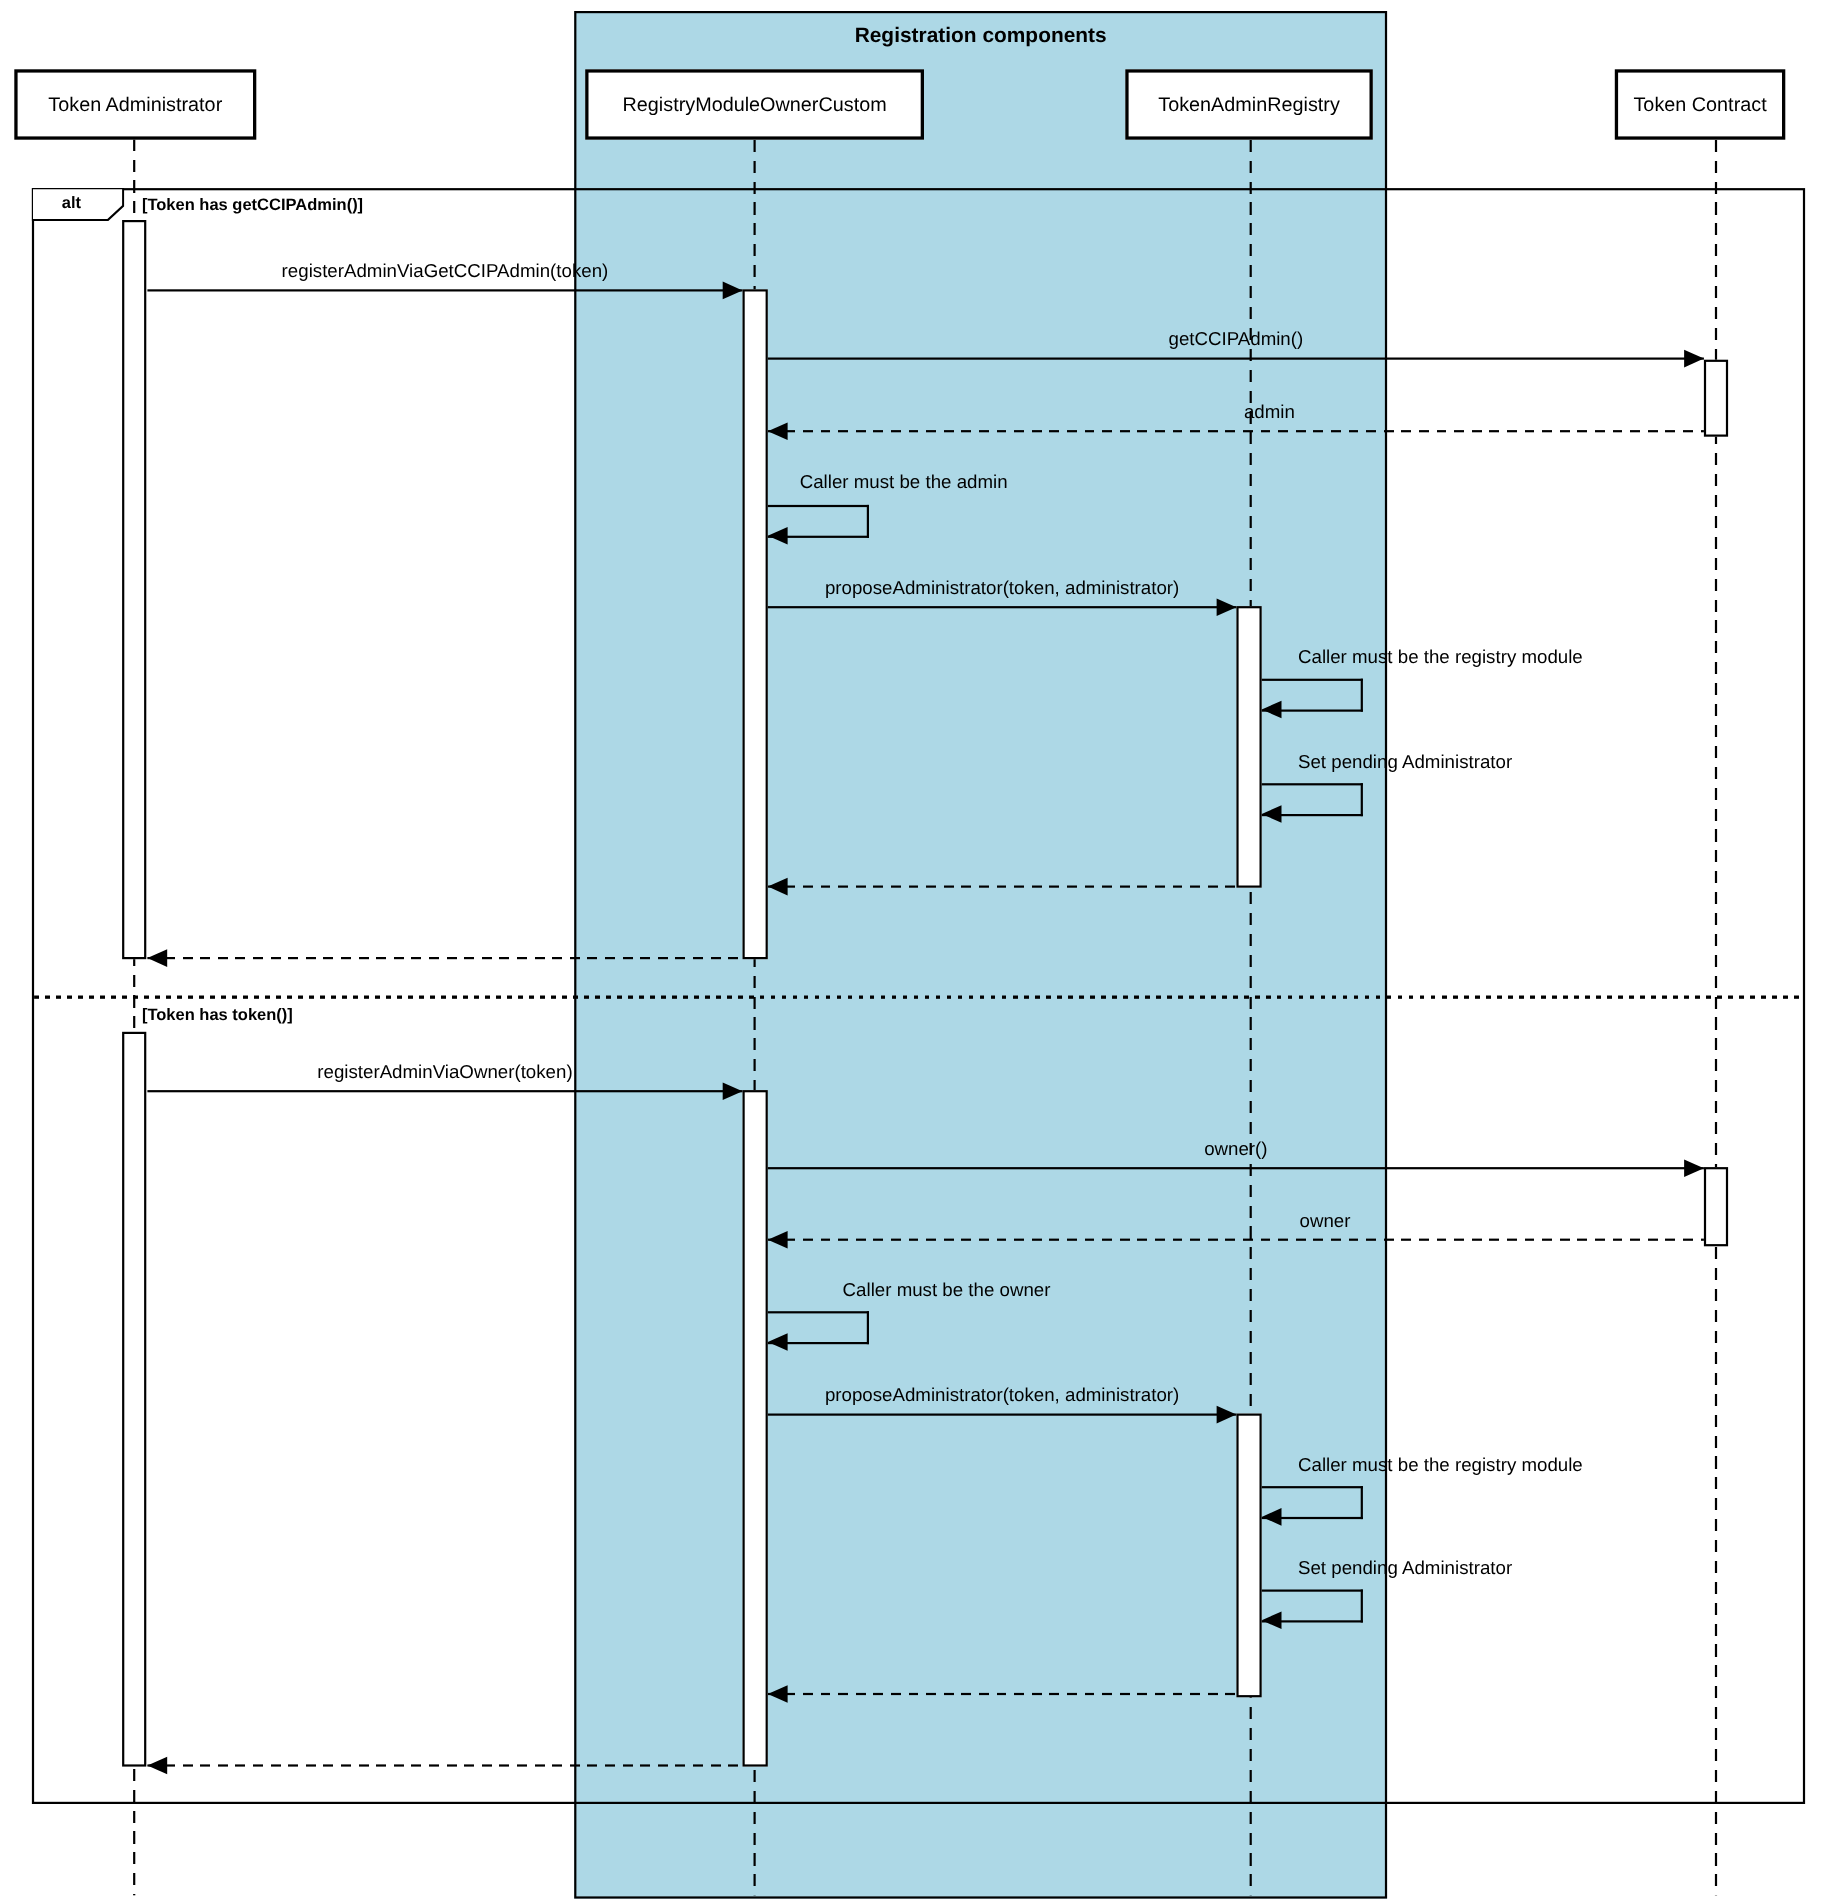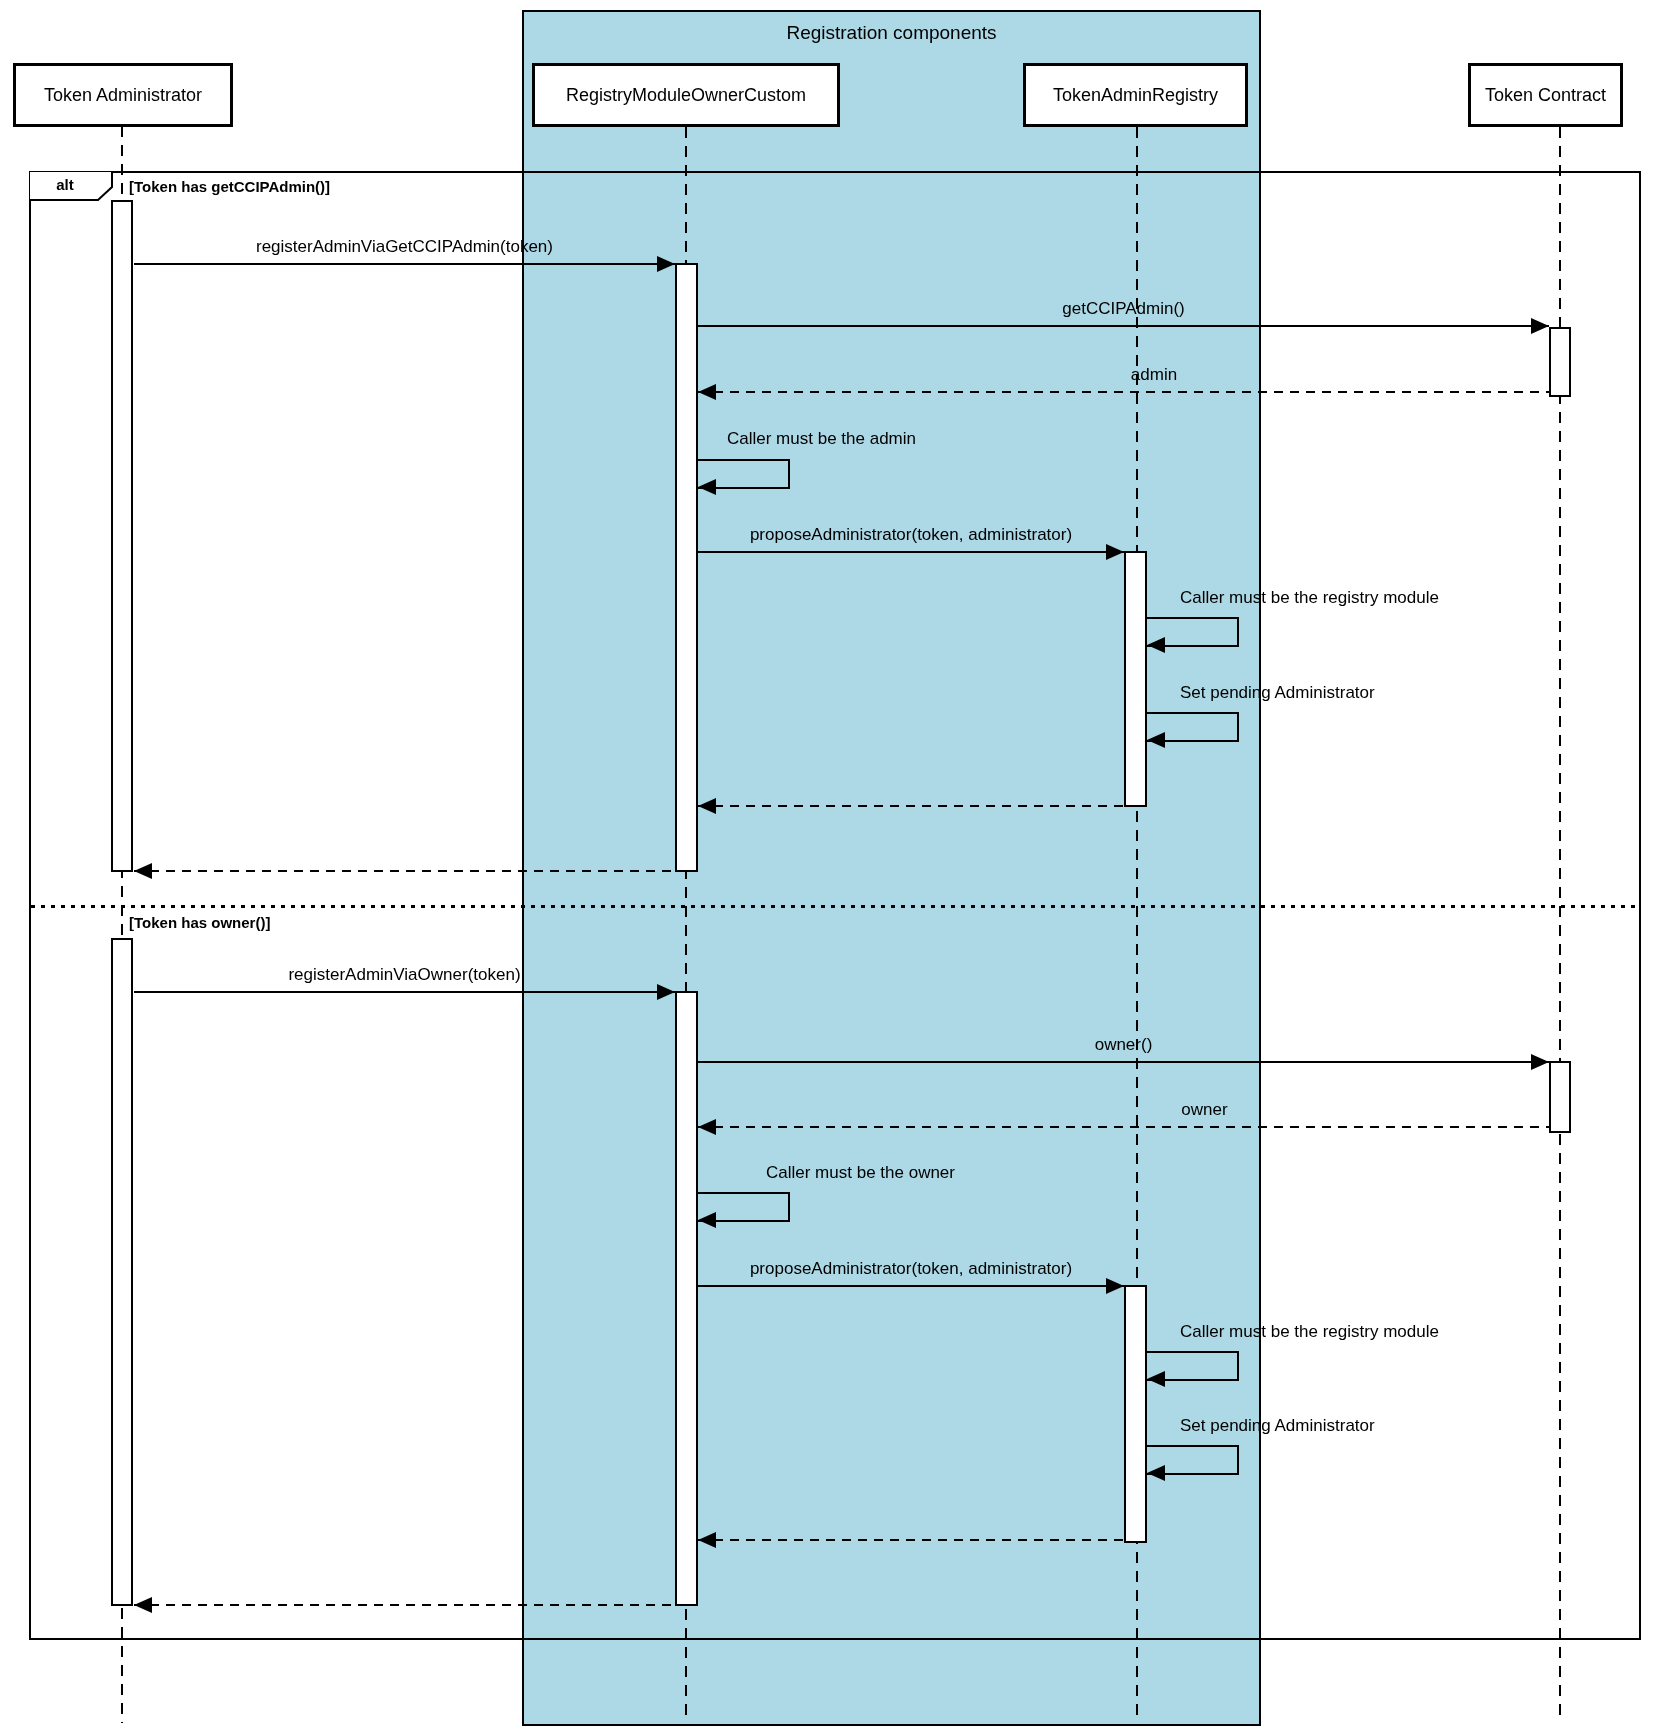--- a/index.html
+++ b/index.html
@@ -12,21 +12,21 @@
     background: #ffffff;
     overflow: hidden;
   }
   .abs { position: absolute; }
   
   .hl-region {
     background: var(--hl, #ADD8E6);
     border: 2px solid #000;
   }
   .hl-title {
-    font-weight: normal;
+    font-weight: bold;
     font-size: 19px;
     text-align: center;
   }
   
   .pbox {
     background: #fff;
     border: 3px solid #000;
     display: flex;
     align-items: center;
     justify-content: center;
@@ -111,21 +111,21 @@
   <div class="abs pbox" style="left:532px; top:63px; width:308px; height:64px;">RegistryModuleOwnerCustom</div>
   <div class="abs pbox" style="left:1468px; top:63px; width:155px; height:64px;">Token Contract</div>
 
   <div class="abs frame" style="left:29px; top:171px; width:1612px; height:1469px;"></div>
   <svg class="abs" style="left:29px; top:171px;" width="84" height="30" viewBox="0 0 84 30">
     <polygon points="0,0 83,0 83,16 69,29 0,29" fill="#ffffff" stroke="#000000" stroke-width="2"></polygon>
   </svg>
   <div class="abs alt-badge-text" style="left:29px; top:171px; width:72px;">alt</div>
   <div class="abs guard" style="left:129px; top:178px;">[Token has getCCIPAdmin()]</div>
   <div class="abs divider" style="left:31px; top:905px; width:1608px;"></div>
-  <div class="abs guard" style="left:129px; top:914px;">[Token has owner()]</div>
+  <div class="abs guard" style="left:129px; top:914px;">[Token has token()]</div>
 
   <div class="abs bar" style="left:111px; top:200px; width:22px; height:672px;"></div>
   <div class="abs bar" style="left:675px; top:263px; width:23px; height:609px;"></div>
   <div class="abs bar" style="left:1124px; top:551px; width:23px; height:256px;"></div>
   <div class="abs bar" style="left:1549px; top:327px; width:22px; height:70px;"></div>
 
   <div class="abs msg-label center" style="left:134px; top:236px; width:541px;">registerAdminViaGetCCIPAdmin(token)</div>
   <div class="abs line-solid" style="left:134px; top:263px; width:541px;"></div>
   <div class="abs arr-r" style="left:657px; top:256px;"></div>
 

